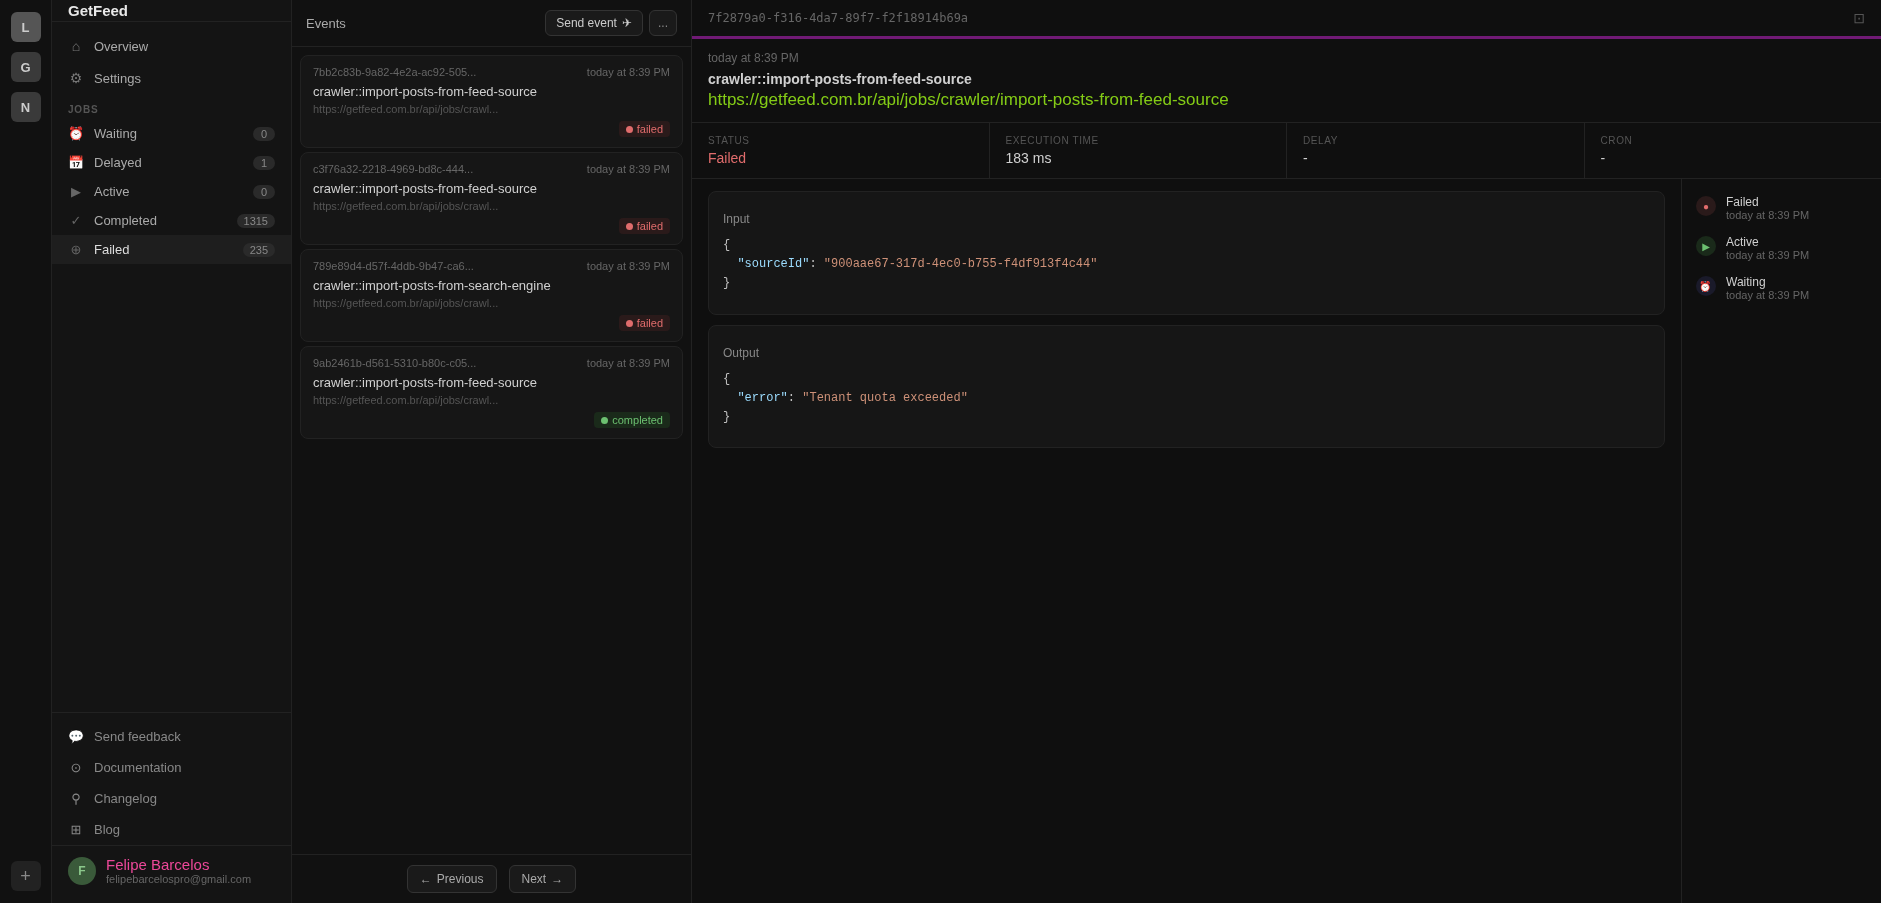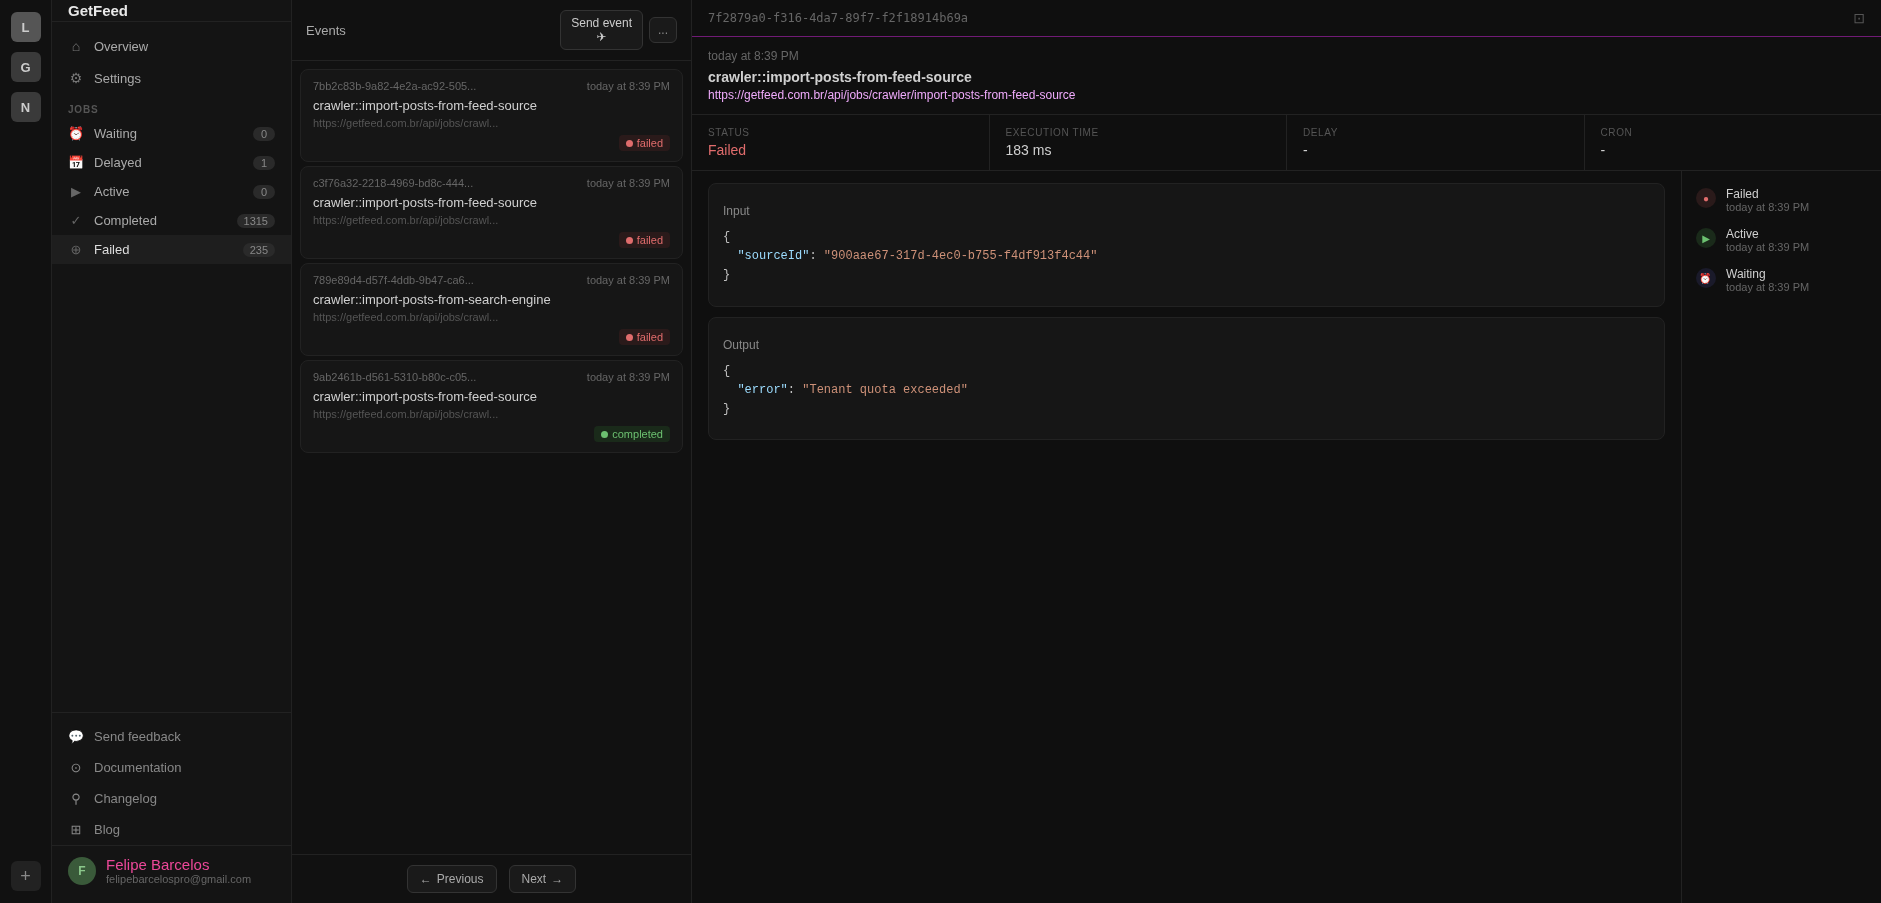--- a/index.html
+++ b/index.html
@@ -151,29 +151,28 @@
       overflow: hidden;
     }
     .job-list-header {
       padding: 10px 14px;
       display: flex; align-items: center; justify-content: space-between;
       border-bottom: 1px solid #222;
     }
     .job-list-title { font-size: 13px; color: #aaa; font-weight: 500; }
     .job-list-actions { display: flex; align-items: center; gap: 6px; }
     .btn-send-event {
-      display: flex; align-items: center; 
+      display: flex; align-items: center; gap: 5px;
       background: #1a1a1a;
       border: 1px solid #333;
       border-radius: 6px;
       padding: 5px 10px;
       color: #ccc;
       font-size: 12px;
       cursor: pointer;
-      flex-direction: column;
     }
     .btn-more {
       background: #1a1a1a;
       border: 1px solid #333;
       border-radius: 6px;
       padding: 5px 8px;
       color: #888;
       cursor: pointer;
       font-size: 12px;
     }
@@ -231,31 +230,31 @@
     
     .detail-panel {
       flex: 1;
       background: #0f0f0f;
       display: flex;
       flex-direction: column;
       overflow: hidden;
     }
     .detail-header {
       padding: 10px 16px;
-      border-bottom: 1px solid #701a75;
+      border-bottom: 3px solid #701a75;
       display: flex; align-items: center; justify-content: space-between;
     }
     .detail-job-id { font-size: 12px; color: #666; font-family: monospace; }
     .detail-copy-btn {
       background: none; border: none; color: #555; cursor: pointer; font-size: 14px;
     }
     .detail-info { padding: 12px 16px; border-bottom: 1px solid #222; }
     .detail-time { font-size: 12px; color: #666; margin-bottom: 6px; }
     .detail-job-name { font-size: 14px; font-weight: 600; color: #d0d0d0; margin-bottom: 3px; }
-    .detail-job-url { font-size: 12px; color: #f0abfc; }
+    .detail-job-url { font-size: 17px; color: #84cc16; }
     .detail-meta {
       display: flex; gap: 0;
       border-bottom: 1px solid #222;
     }
     .detail-meta-item {
       padding: 12px 16px;
       flex: 1;
       border-right: 1px solid #222;
     }
     .detail-meta-item:last-child { border-right: none; }

